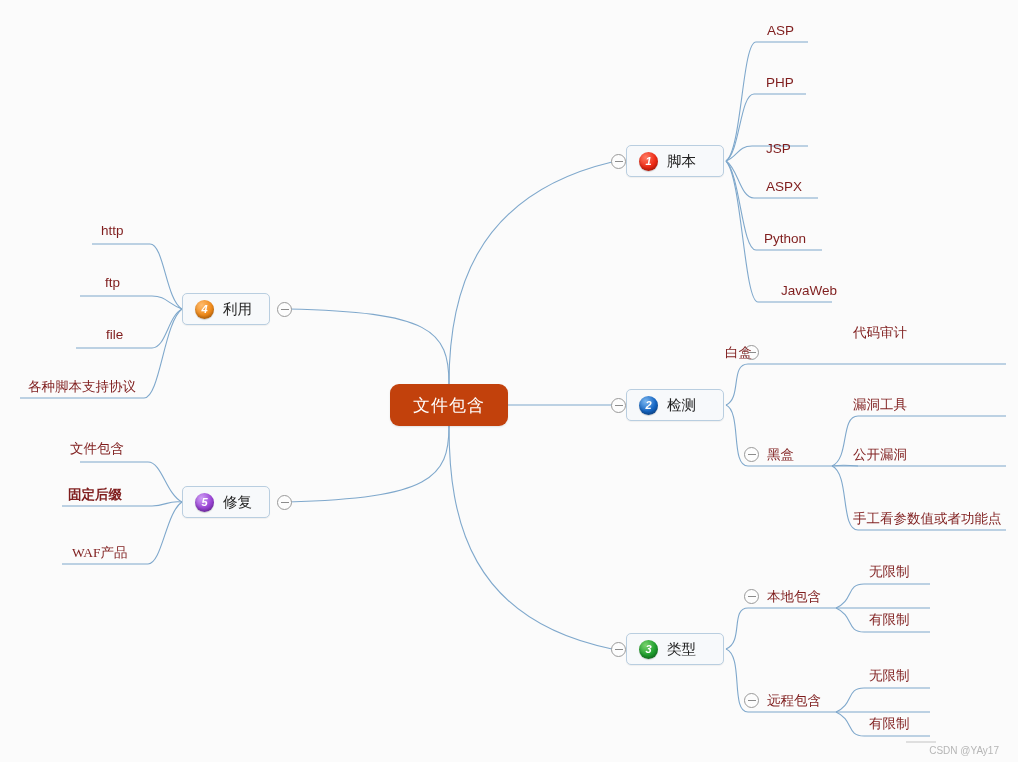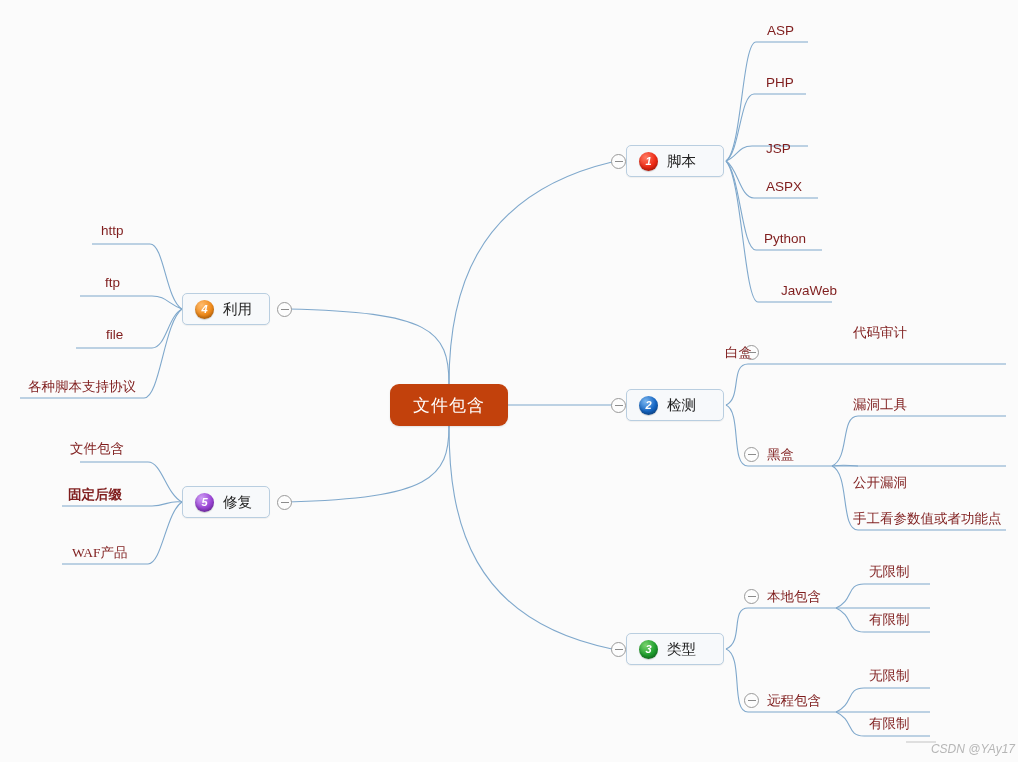--- a/index.html
+++ b/index.html
@@ -110,26 +110,25 @@
     left: 2.5px;
     top: 6px;
     width: 8px;
     height: 1px;
     background: #8c8c8c;
   }
 
   
   .watermark {
     position: absolute;
-    right: 3px;
+    right: 19px;
     bottom: 6px;
-    font-size: 12px;
+    font-size: 10px;
     color: #b6b6b6;
     white-space: nowrap;
-    font-style: italic;
   }
 </style>
 </head>
 <body>
 
 <div id="canvas">
 
   <svg id="edges" viewBox="0 0 1018 762" xmlns="http://www.w3.org/2000/svg">
     <g fill="none" stroke="#7fa8cc" stroke-width="1.1">
 
@@ -245,21 +244,21 @@
   <div class="leaf" style="left:766px; top:74px;">PHP</div>
   <div class="leaf" style="left:766px; top:140px;">JSP</div>
   <div class="leaf" style="left:766px; top:178px;">ASPX</div>
   <div class="leaf" style="left:764px; top:230px;">Python</div>
   <div class="leaf" style="left:781px; top:282px;">JavaWeb</div>
 
   <div class="leaf cn" style="left:725px; top:344px;">白盒</div>
   <div class="leaf cn" style="left:853px; top:324px;">代码审计</div>
   <div class="leaf cn" style="left:767px; top:446px;">黑盒</div>
   <div class="leaf cn" style="left:853px; top:396px;">漏洞工具</div>
-  <div class="leaf cn" style="left:853px; top:446px;margin-top:28px;">公开漏洞</div>
+  <div class="leaf cn" style="left:853px; top:446px;">公开漏洞</div>
   <div class="leaf cn" style="left:853px; top:510px;">手工看参数值或者功能点</div>
 
   <div class="leaf cn" style="left:767px; top:588px;">本地包含</div>
   <div class="leaf cn" style="left:869px; top:563px;">无限制</div>
   <div class="leaf cn" style="left:869px; top:611px;">有限制</div>
   <div class="leaf cn" style="left:767px; top:692px;">远程包含</div>
   <div class="leaf cn" style="left:869px; top:667px;">无限制</div>
   <div class="leaf cn" style="left:869px; top:715px;">有限制</div>
 
   <div class="leaf" style="left:101px; top:222px;">http</div>

